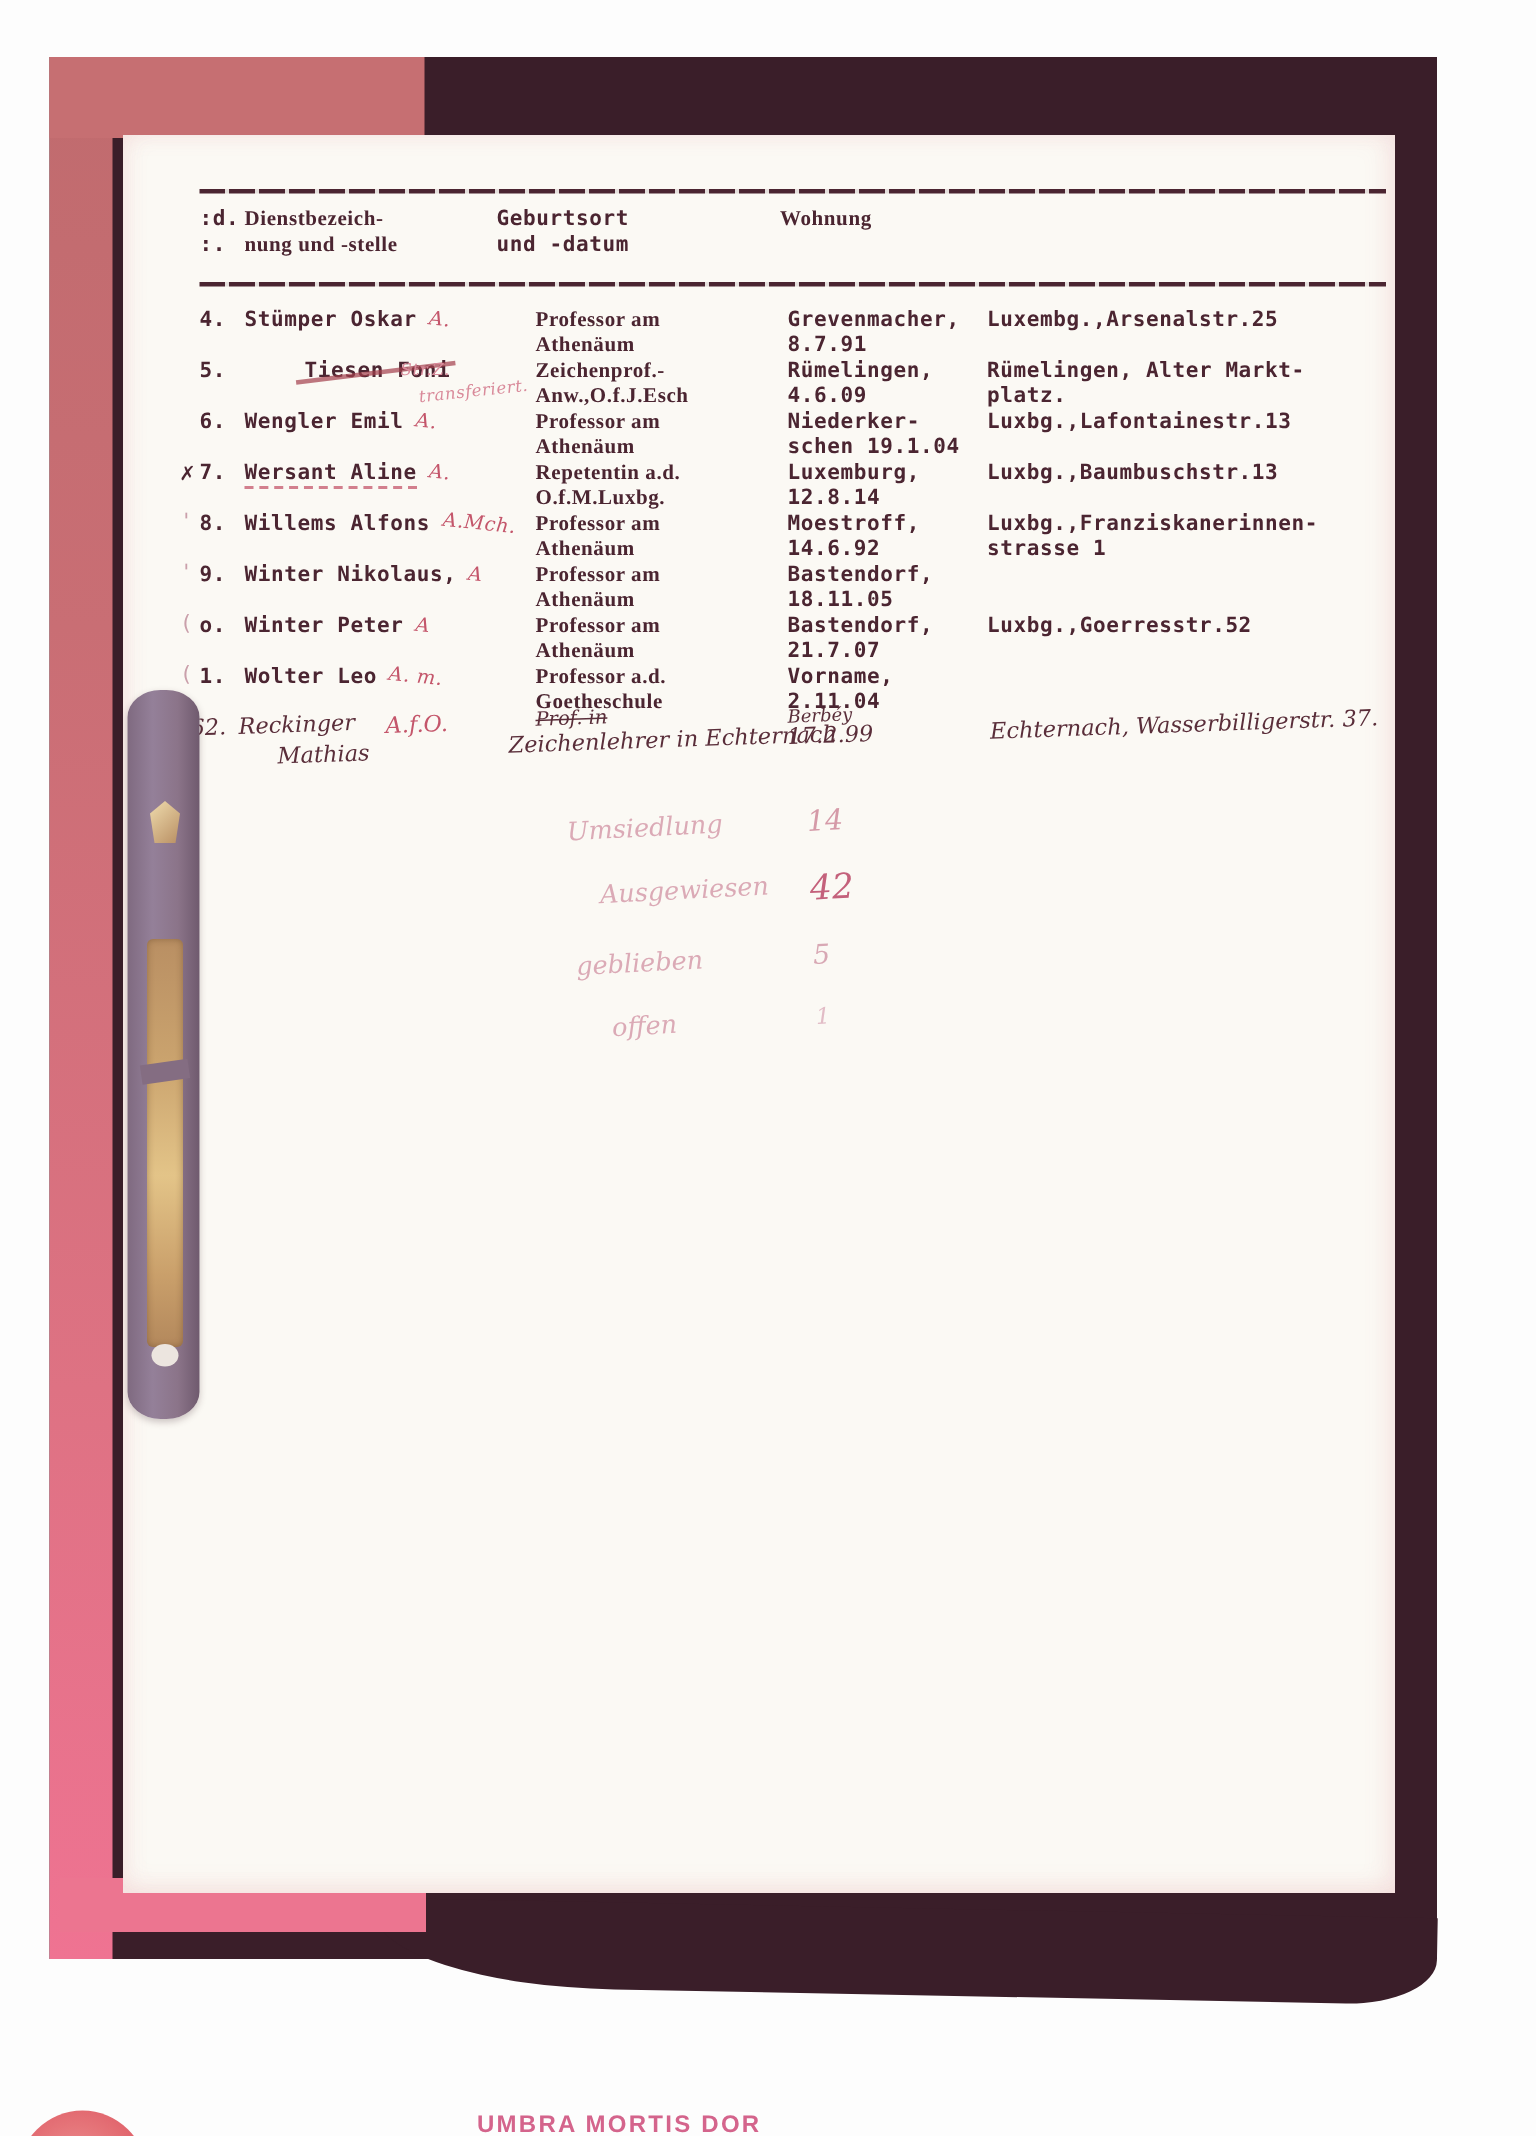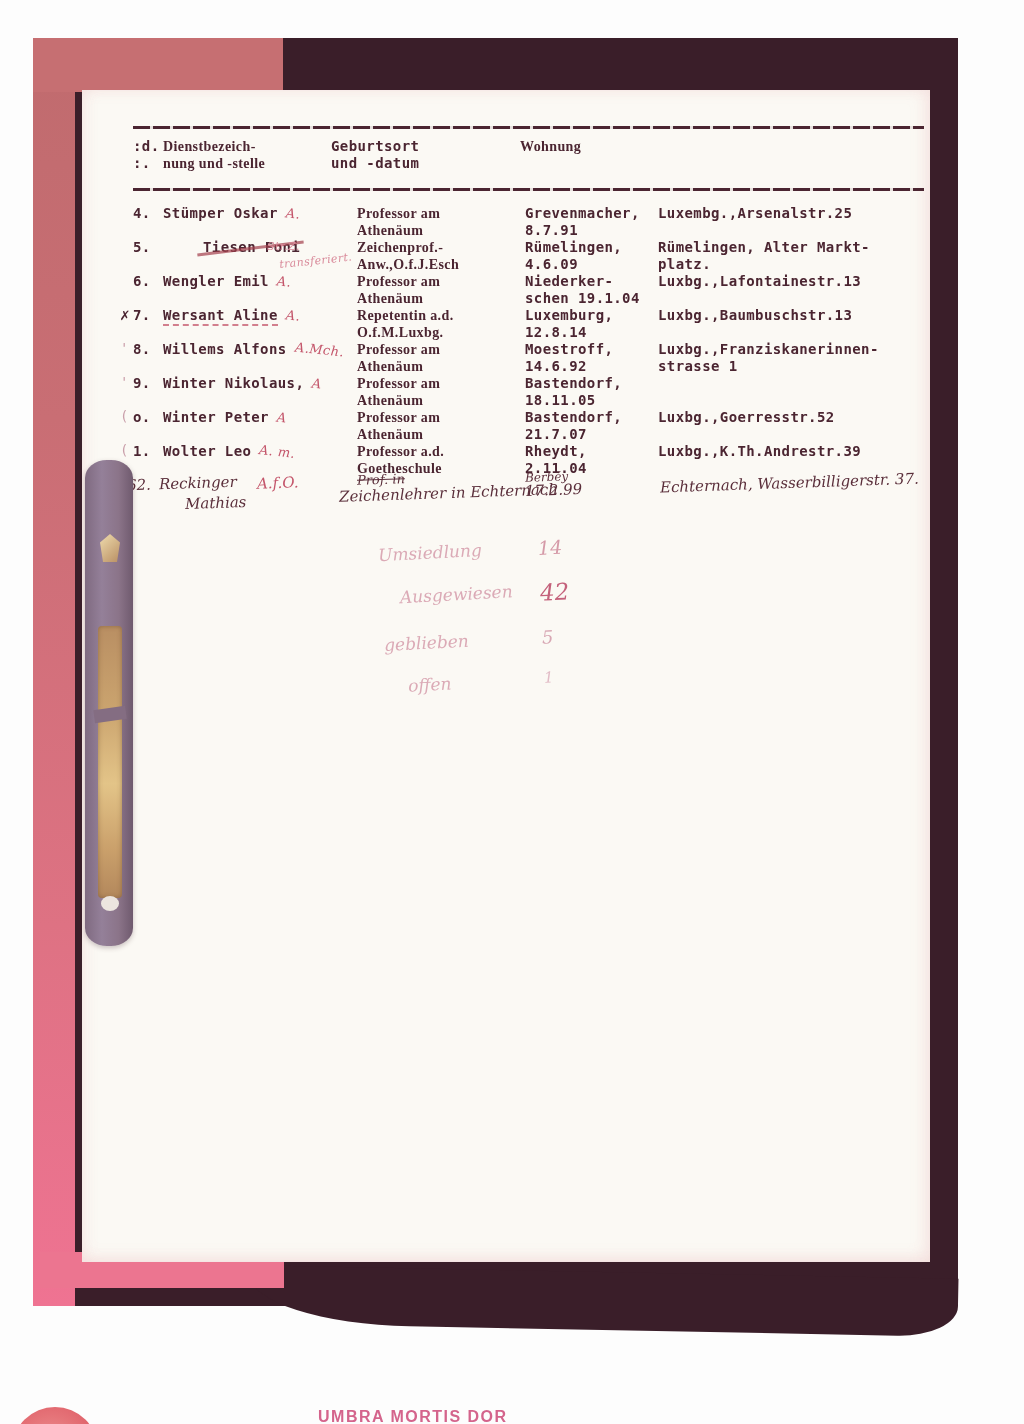--- a/index.html
+++ b/index.html
@@ -245,26 +245,22 @@
       </div>
 
       <div class="r">
         <div class="c c-num"><span class="mark">(</span><span>1.</span></div>
         <div class="c c-name"><span>Wolter Leo</span><span class="annot hw">A. m.</span></div>
         <div class="c c-dienst">
             <div class="l">Professor a.d.</div>
             <div class="l">Goetheschule</div>
           </div>
         <div class="c c-geb">
-            <div class="l">Rheydt,</div>
+            <div class="l">Vorname,</div>
             <div class="l">2.11.04</div>
-          </div>
-        <div class="c c-wohn">
-            <div class="l">Luxbg.,K.Th.Andrestr.39</div>
-            <div class="l"></div>
           </div>
       </div>
 
       <div class="row62">
         <span class="r62-num">62.</span>
         <span class="r62-name1">Reckinger</span>
         <span class="r62-name2">Mathias</span>
         <span class="r62-annot">A.f.O.</span>
         <span class="r62-d1">Prof. in</span>
         <span class="r62-d2">Zeichenlehrer in Echternach</span>

